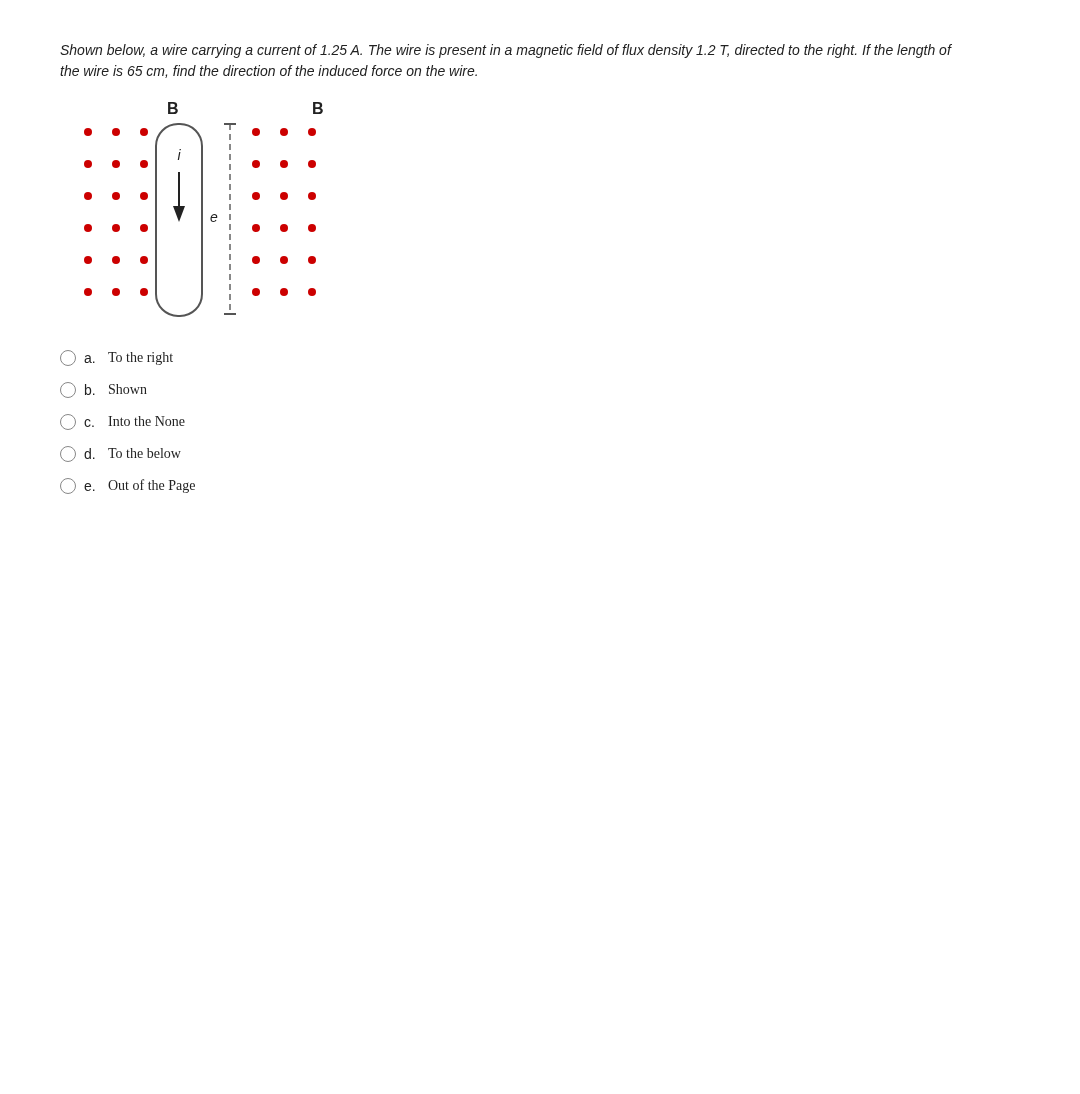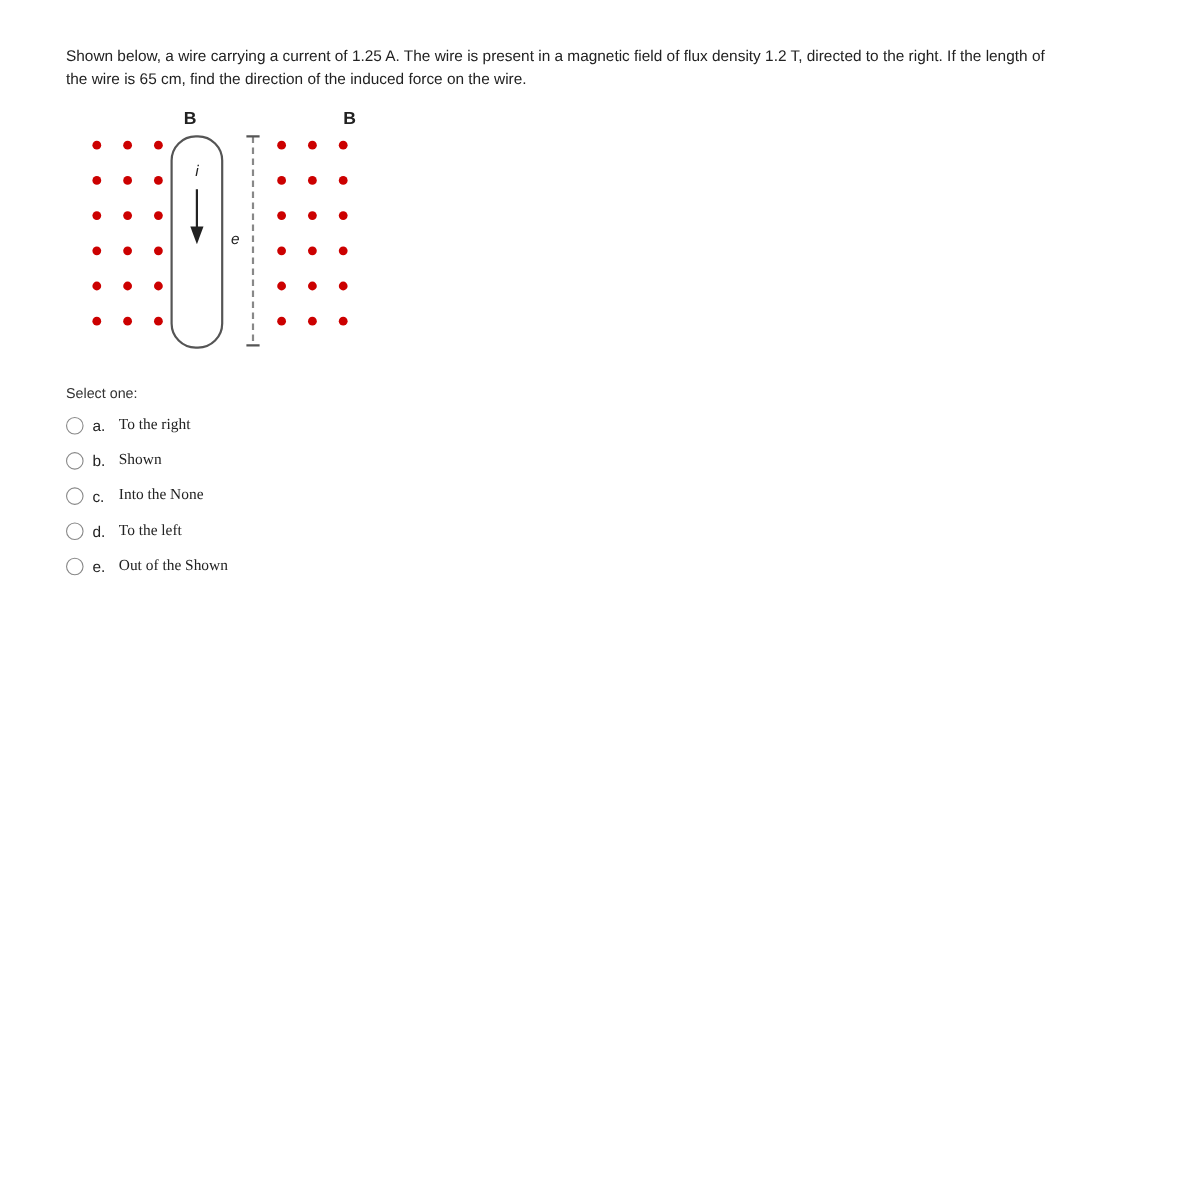--- a/index.html
+++ b/index.html
@@ -7,20 +7,21 @@
       background: #fff;
       font-family: Arial, sans-serif;
       font-size: 14px;
       color: #222;
       padding: 40px 60px;
     }
     .question-text {
       max-width: 900px;
       line-height: 1.5;
       margin-bottom: 18px;
+      font-style: italic;
     }
     .diagram-area {
       display: flex;
       flex-direction: column;
       margin-bottom: 28px;
       position: relative;
       width: 340px;
     }
     .b-labels {
       display: flex;
@@ -160,42 +161,41 @@
       <circle cx="242" cy="138" r="4"></circle>
 
       <circle cx="186" cy="170" r="4"></circle>
       <circle cx="214" cy="170" r="4"></circle>
       <circle cx="242" cy="170" r="4"></circle>
     </g>
   </svg>
 </div>
 
 <div>
-  <p class="select-one-label">Select one:</p>
 
   <ul class="options-list">
     <li class="option-item">
       <span class="option-radio"></span>
       <span class="option-letter">a.</span>
       <span class="option-text">To the right</span>
     </li>
     <li class="option-item">
       <span class="option-radio"></span>
       <span class="option-letter">b.</span>
       <span class="option-text">Shown</span>
     </li>
     <li class="option-item">
       <span class="option-radio"></span>
       <span class="option-letter">c.</span>
       <span class="option-text">Into the None</span>
     </li>
     <li class="option-item">
       <span class="option-radio"></span>
       <span class="option-letter">d.</span>
-      <span class="option-text">To the left</span>
+      <span class="option-text">To the below</span>
     </li>
     <li class="option-item">
       <span class="option-radio"></span>
       <span class="option-letter">e.</span>
-      <span class="option-text">Out of the Shown</span>
+      <span class="option-text">Out of the Page</span>
     </li>
   </ul>
 </div>
 
 </body></html>

